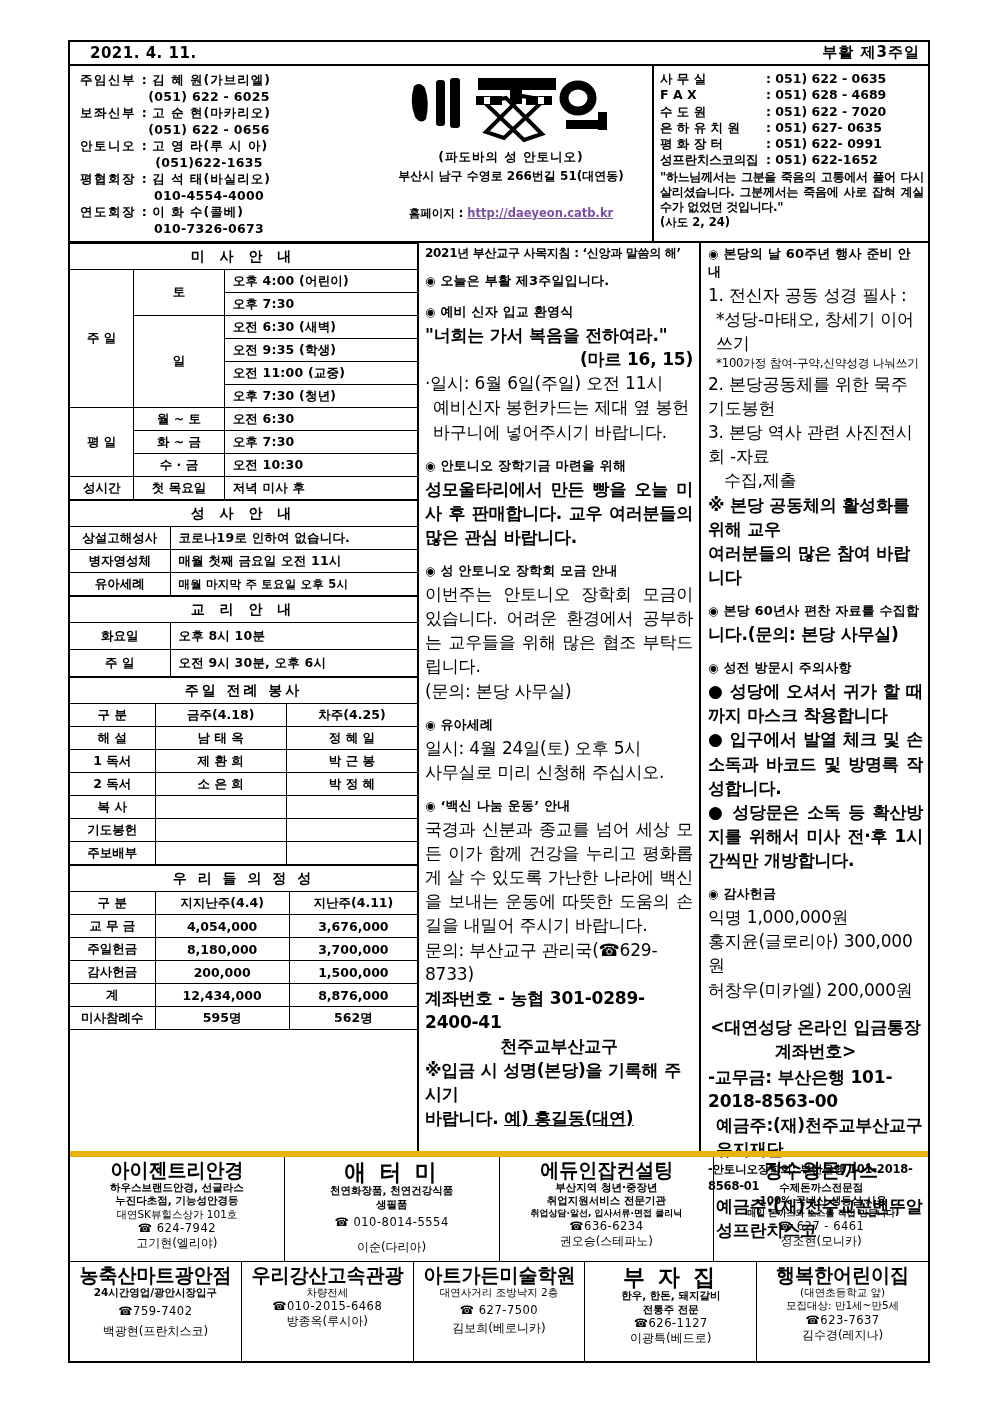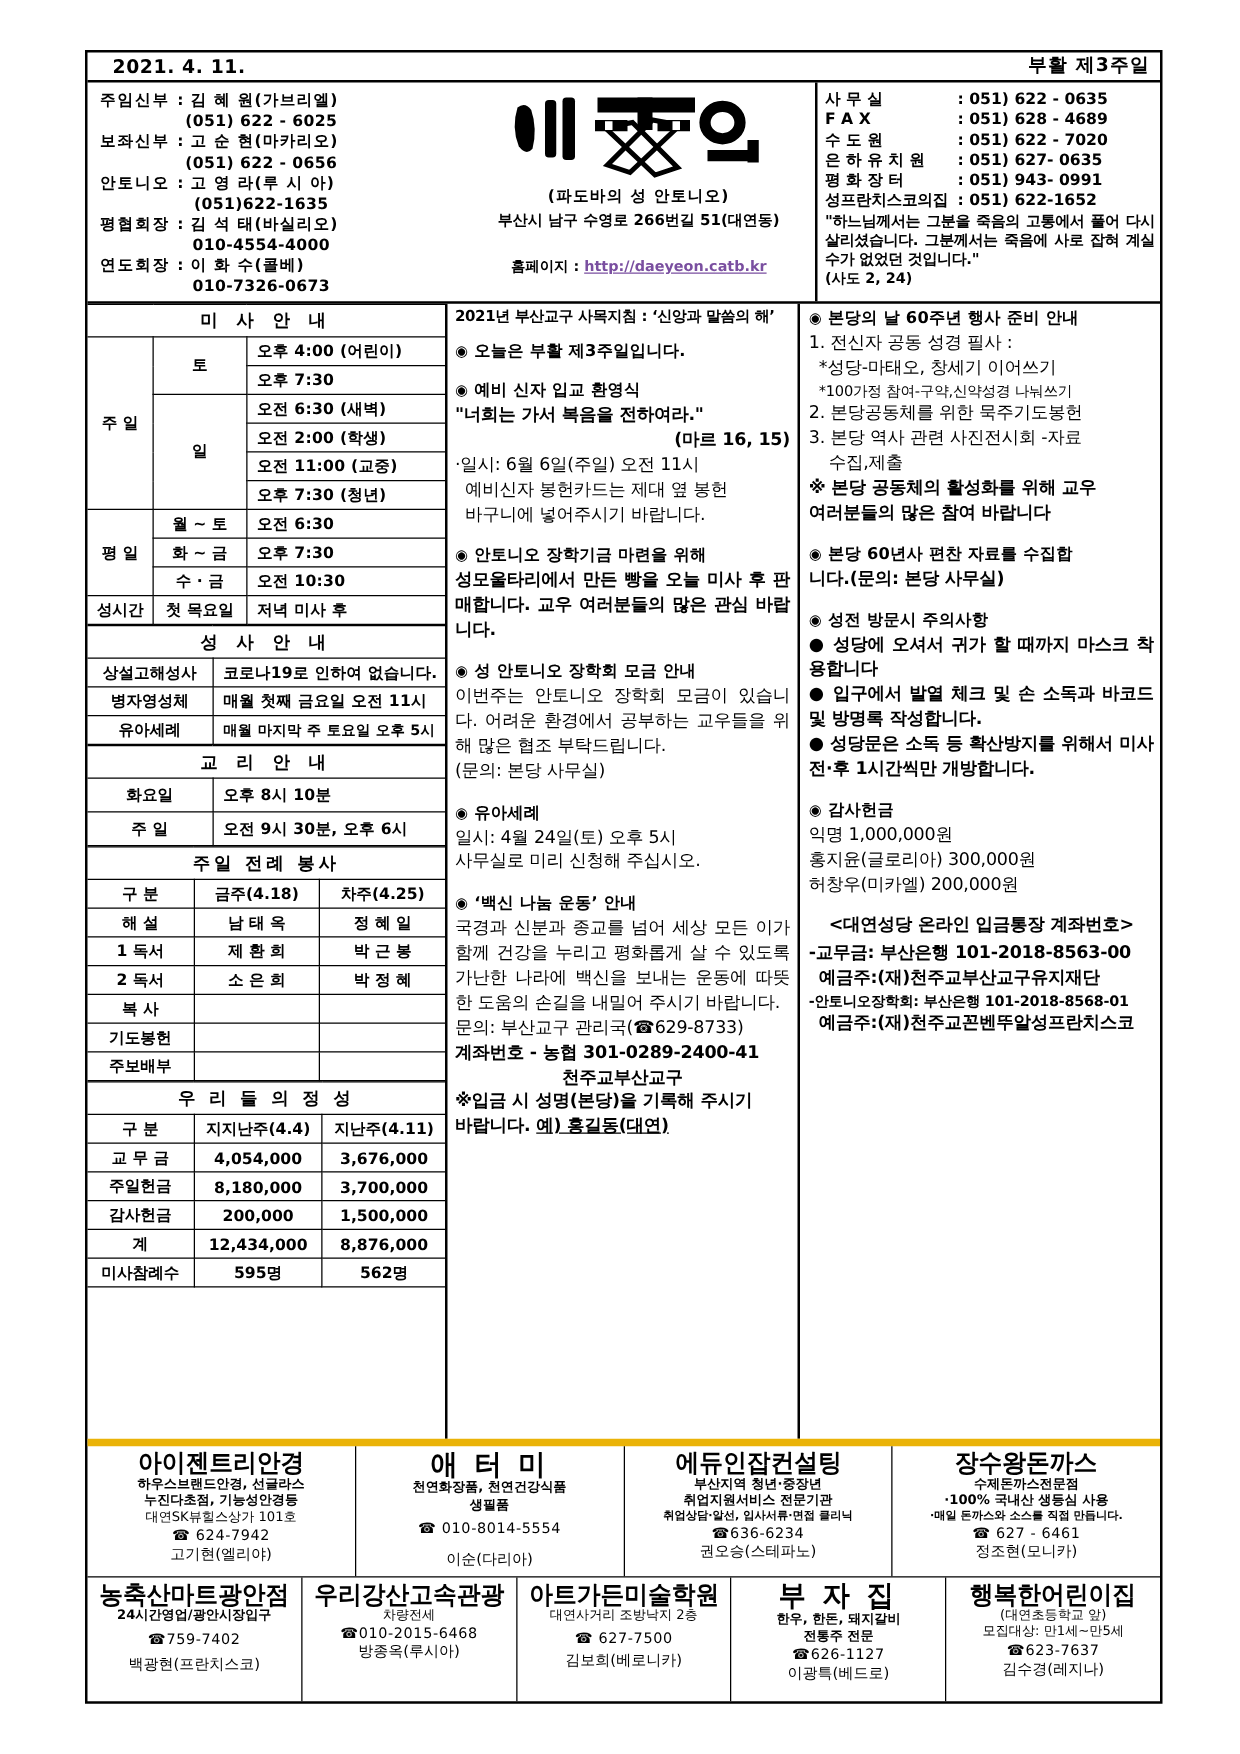--- a/index.html
+++ b/index.html
@@ -83,21 +83,21 @@
     margin-top: 1px;
     font-size: 12px;
     line-height: 1.25;
     letter-spacing: -0.3px;
     text-align: justify;
   }
   .hdr-right .ref { font-size: 11.5px; }
 
   
   .body3 { display: flex; flex: 1 1 auto; min-height: 0; }
-  .col-left { width: 288px; border-right: 2px solid #000; }
+  .col-left { width: 349px; border-right: 2px solid #000; }
   .col-mid  { width: 282px; border-right: 2px solid #000; padding: 2px 6px 0 6px;}
   .col-right{ flex: 1; padding: 2px 5px 0 7px;}
 
   table.t { width: 100%; border-collapse: collapse; }
   table.t td {
     border: 1px solid #000;
     font-size: 12.5px;
     text-align: center;
     padding: 2px 2px;
     height: 23px;
@@ -125,21 +125,21 @@
     white-space: nowrap;
   }
   .ann { margin-bottom: 13px; }
   .ann .hd {
     font-size: 13px; font-weight: bold;
     letter-spacing: 0.2px;
     margin-bottom: 2px;
   }
   .ann .hd .bul { font-size: 12px; }
   .ann p {
-    font-size: 14px;
+    font-size: 17px;
     line-height: 1.42;
     text-align: justify;
     text-justify: inter-character;
     letter-spacing: -0.2px;
   }
   .ann p.bold { font-weight: bold; }
   .ann p.ctr { text-align: center; }
   .ann p.rgt { text-align: right; }
   .ann p.ind { padding-left: 8px; }
   .ann p.nj { text-align: left; }
@@ -259,21 +259,21 @@
       <div class="crow">
         <span class="ck">수 도 원</span>
         <span class="cv">: <span>051) 622 - 7020</span></span>
       </div>
       <div class="crow">
         <span class="ck">은 하 유 치 원</span>
         <span class="cv">: <span>051) 627- 0635</span></span>
       </div>
       <div class="crow">
         <span class="ck">평 화 장 터</span>
-        <span class="cv">: <span>051) 943- 0991</span></span>
+        <span class="cv">: <span>051) 622- 0991</span></span>
       </div>
       <div class="crow">
         <span class="ck tight">성프란치스코의집</span>
         <span class="cv">: <span>051) 622-1652</span></span>
       </div>
       <div class="quote">"하느님께서는 그분을 죽음의 고통에서 풀어 다시 살리셨습니다. 그분께서는 죽음에 사로 잡혀 계실 수가 없었던 것입니다."</div>
       <div class="ref">(사도 2, 24)</div>
     </div>
   </div>
 
@@ -292,21 +292,21 @@
           <td class="lft noborder-r">오후  4:00 (어린이)</td>
         </tr>
         <tr>
                 <td class="lft noborder-r">오후  7:30</td>
               </tr>
         <tr>
           <td rowspan="4">일</td>
           <td class="lft noborder-r">오전  6:30 (새벽)</td>
         </tr>
         <tr>
-                <td class="lft noborder-r">오전  2:00 (학생)</td>
+                <td class="lft noborder-r">오전  9:35 (학생)</td>
               </tr>
         <tr>
                 <td class="lft noborder-r">오전 11:00 (교중)</td>
               </tr>
         <tr>
                 <td class="lft noborder-r">오후  7:30 (청년)</td>
               </tr>
         <tr>
           <td class="noborder-l" rowspan="3">평 일</td>
           <td>월 ~ 토</td>

